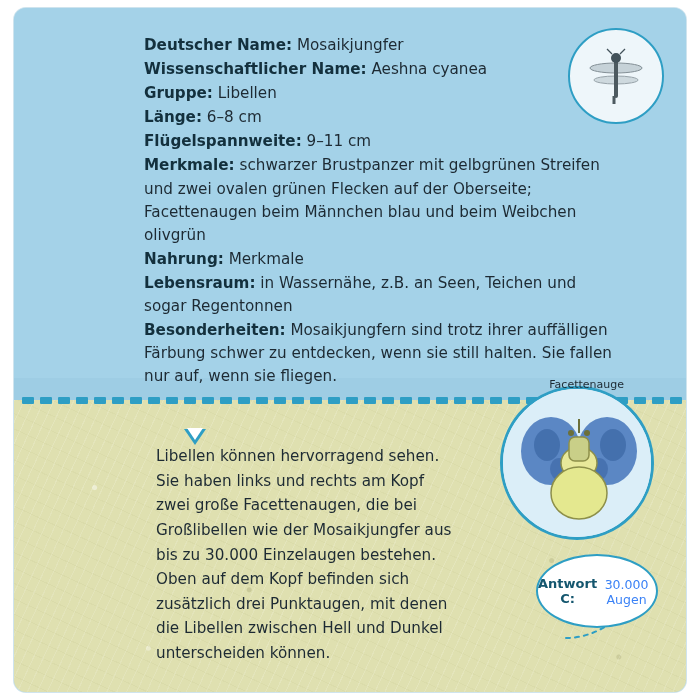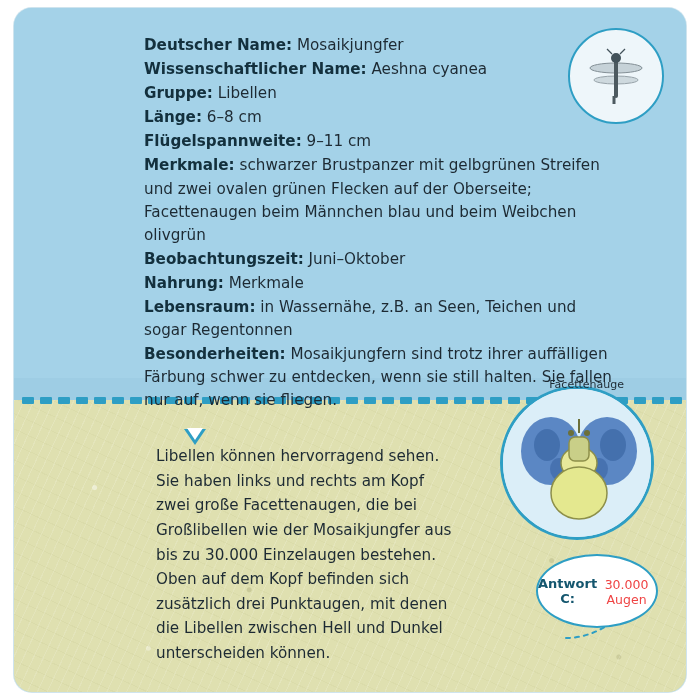--- a/index.html
+++ b/index.html
@@ -13,21 +13,21 @@
     font-family: "DejaVu Sans", sans-serif;
     overflow: hidden;
   }
 
   .card {
     position: absolute;
     left: 14px;
     top: 8px;
     width: 672px;
     height: 684px;
-    border-radius: 18px;
+    border-radius: 12px;
     overflow: hidden;
     background: #a8d4e6;
     box-shadow: 0 0 0 1px #cfe4ee;
   }
 
   
   .top-panel {
     position: absolute;
     left: 0; top: 0;
     width: 100%;
@@ -208,21 +208,21 @@
     text-align: center;
     z-index: 4;
   }
   .answer-title {
     font-size: 13px;
     font-weight: bold;
     color: #14566e;
   }
   .answer-sub {
     font-size: 12.5px;
-    color: #ef4444;
+    color: #3b82f6;
     margin-top: 2px;
   }
   .answer-trail {
     position: absolute;
     right: 4px;
     bottom: 48px;
     width: 120px;
     height: 80px;
     z-index: 2;
   }
@@ -288,23 +288,20 @@
       <span class="fact-label">Gruppe:</span><span class="fact-value"> Libellen</span>
     </p>
     <p class="fact-row">
       <span class="fact-label">Länge:</span><span class="fact-value"> 6–8 cm</span>
     </p>
     <p class="fact-row">
       <span class="fact-label">Flügelspannweite:</span><span class="fact-value"> 9–11 cm</span>
     </p>
     <p class="fact-row">
       <span class="fact-label">Merkmale:</span><span class="fact-value"> schwarzer Brustpanzer mit gelbgrünen Streifen und zwei ovalen grünen Flecken auf der Oberseite; Facettenaugen beim Männchen blau und beim Weibchen olivgrün</span>
-    </p>
-    <p class="fact-row">
-      <span class="fact-label">Beobachtungszeit:</span><span class="fact-value"> Juni–Oktober</span>
     </p>
     <p class="fact-row">
       <span class="fact-label">Nahrung:</span><span class="fact-value"> Merkmale</span>
     </p>
     <p class="fact-row">
       <span class="fact-label">Lebensraum:</span><span class="fact-value"> in Wassernähe, z.B. an Seen, Teichen und sogar Regentonnen</span>
     </p>
     <p class="fact-row">
       <span class="fact-label">Besonderheiten:</span><span class="fact-value"> Mosaikjungfern sind trotz ihrer auffälligen Färbung schwer zu entdecken, wenn sie still halten. Sie fallen nur auf, wenn sie fliegen.</span>
     </p>

